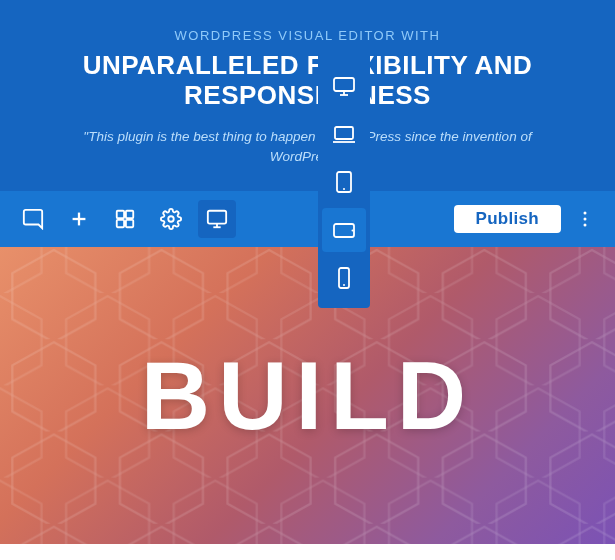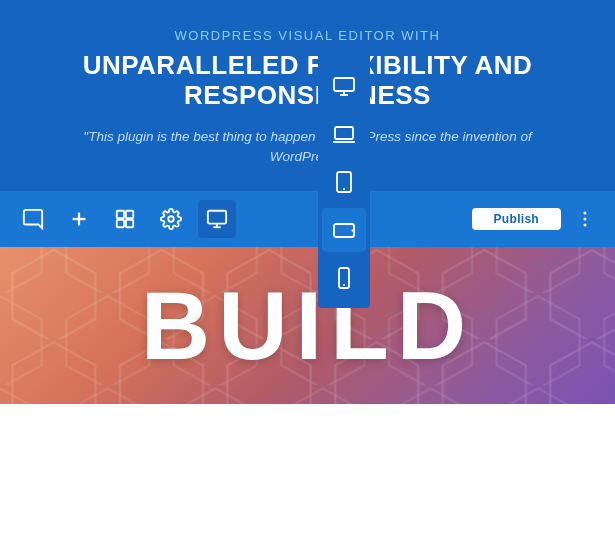--- a/index.html
+++ b/index.html
@@ -6,21 +6,21 @@
     body {
       width: 615px;
       height: 560px;
       overflow: hidden;
       font-family: Arial, sans-serif;
       background: #fff;
     }
 
     .container {
       width: 615px;
-      height: 404px;
+      height: 544px;
       background: #1565c0;
       display: flex;
       flex-direction: column;
     }
 
     
     .header-section {
       padding: 28px 50px 24px;
       text-align: center;
       flex-shrink: 0;
@@ -95,21 +95,21 @@
       align-items: center;
       gap: 8px;
     }
 
     .publish-btn {
       background: #fff;
       color: #1565c0;
       border: none;
       border-radius: 4px;
       padding: 4px 22px;
-      font-size: 12px;
+      font-size: 17px;
       font-weight: 600;
       cursor: pointer;
       letter-spacing: 0.3px;
     }
 
     .more-btn {
       width: 32px;
       height: 32px;
       display: flex;
       align-items: center;

